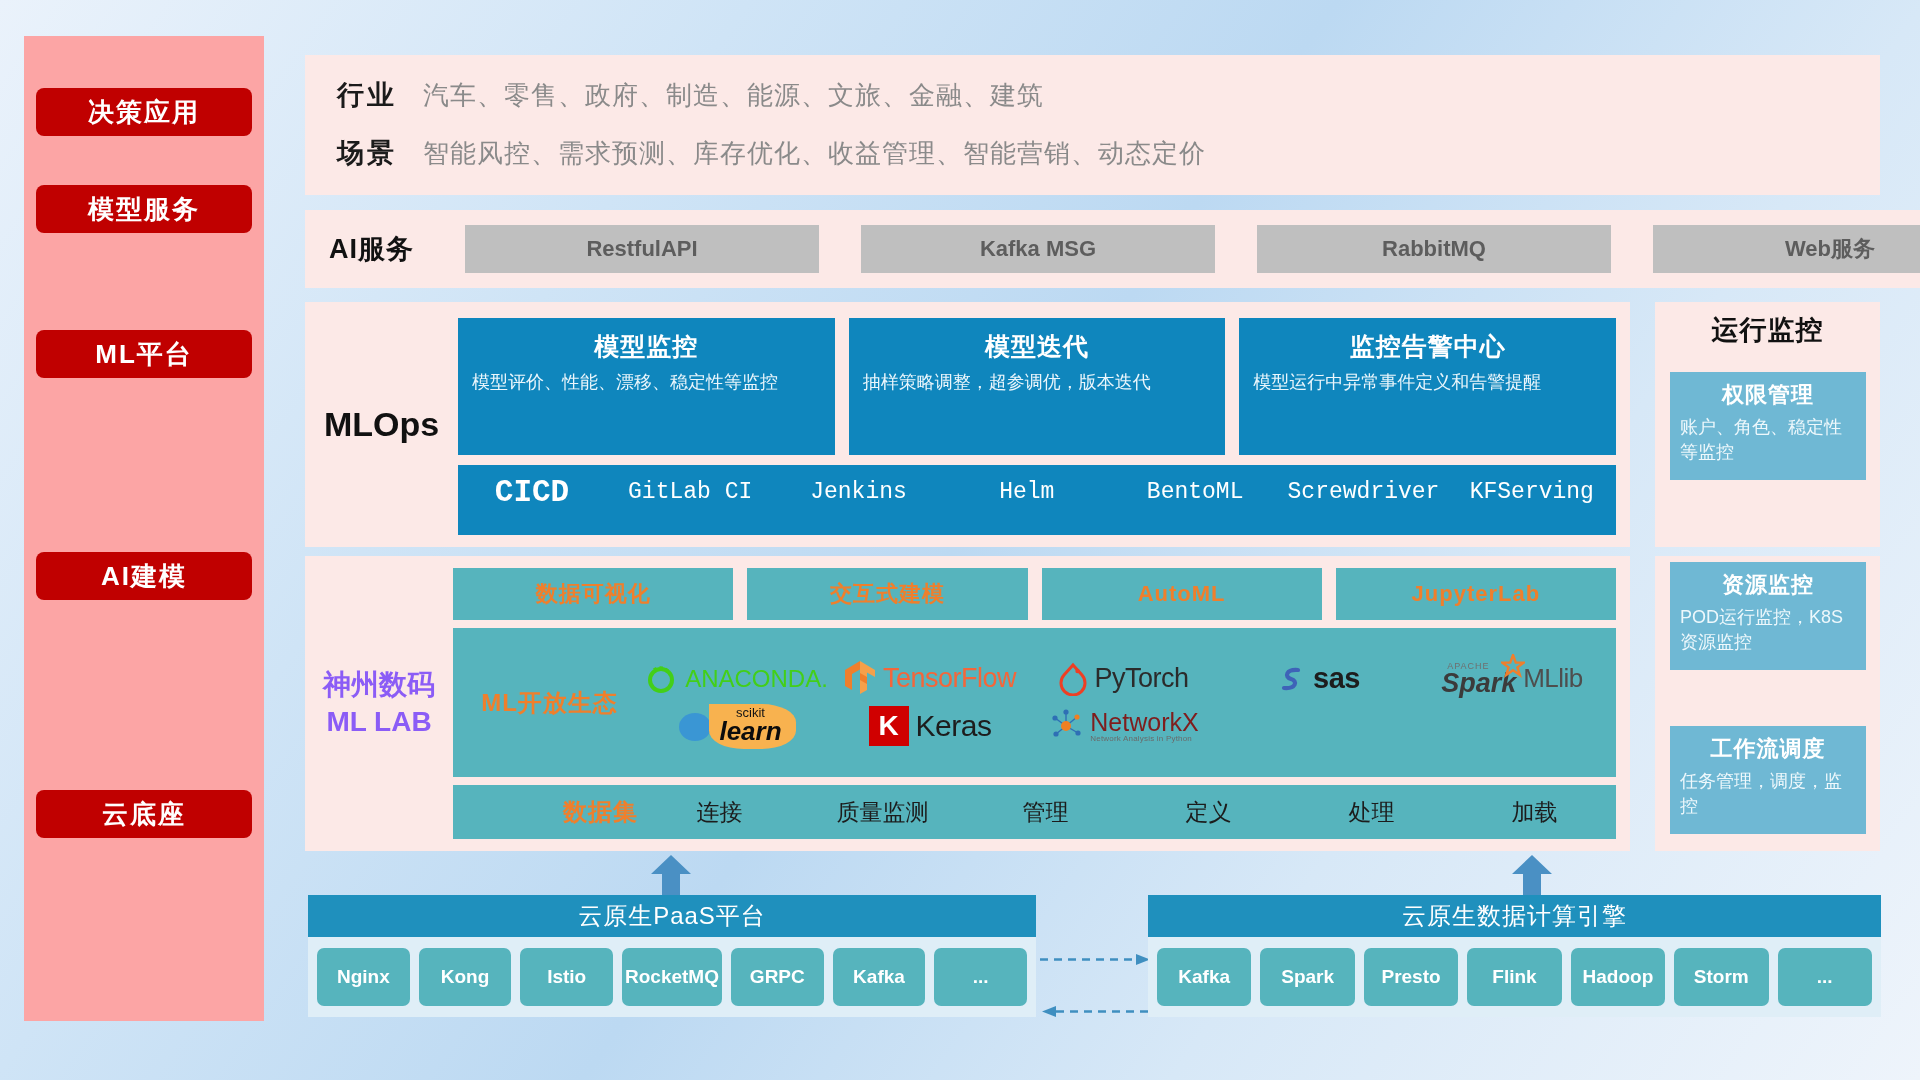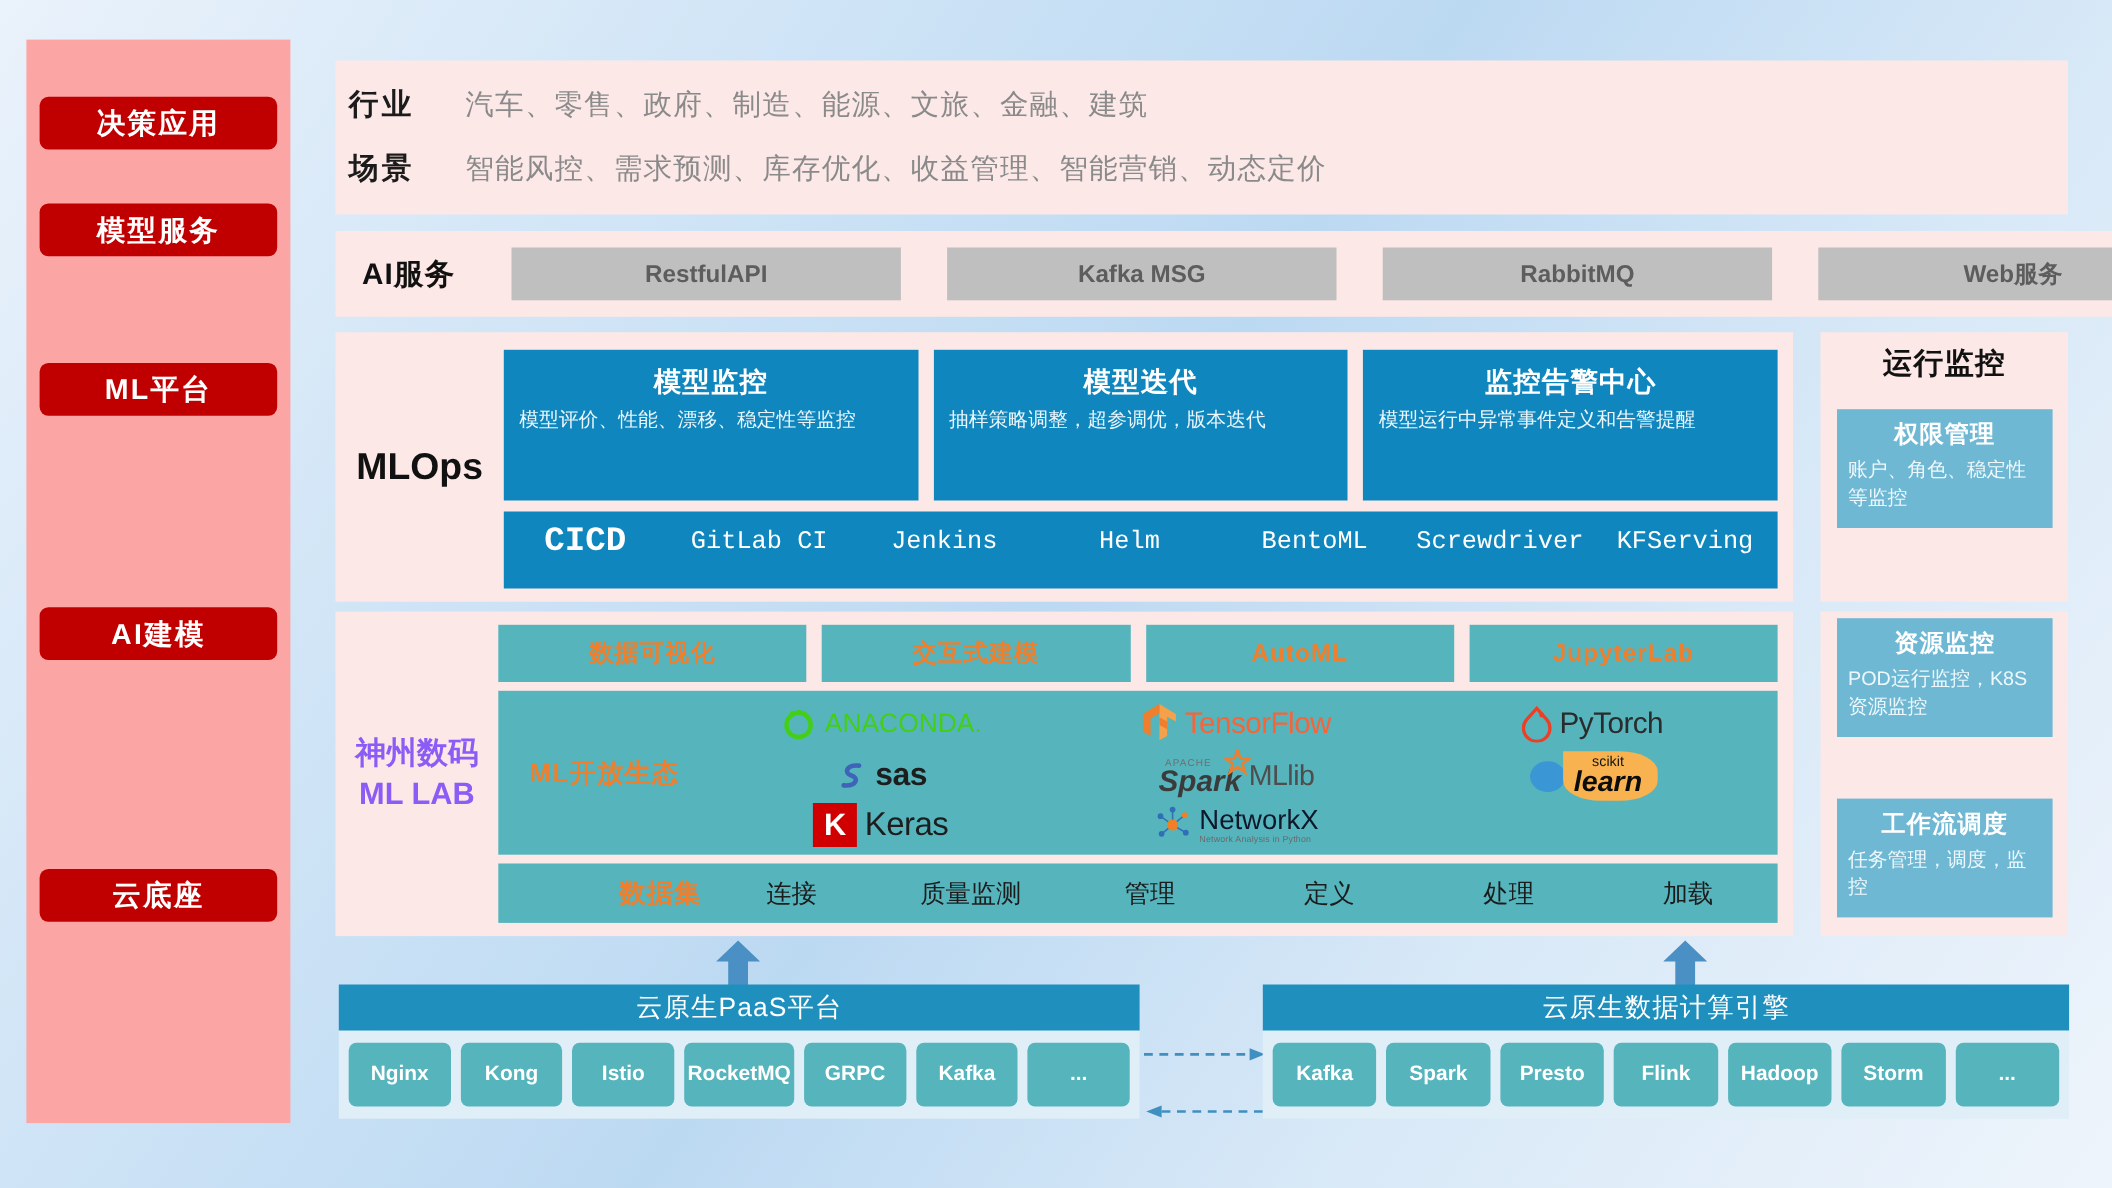--- a/index.html
+++ b/index.html
@@ -31,21 +31,21 @@
   .band {
     position: absolute;
     background: #fce9e7;
   }
 
   
   #row-app { left: 305px; top: 55px; width: 1575px; height: 140px; }
   .app-line { position: absolute; display: flex; align-items: center; }
   .app-key {
     width: 118px; color: #1b1b1b; font-size: 27px; font-weight: bold;
-    letter-spacing: 3px; text-align: left; padding-left: 12px;
+    letter-spacing: 3px; text-align: left; padding-left: 32px;
   }
   .app-val { color: #8a8a8a; font-size: 26px; letter-spacing: 1px; }
 
   
   #row-svc { left: 305px; top: 210px; width: 1730px; height: 78px; display: flex; align-items: center; }
   #svc-label {
     width: 160px; padding-left: 24px; font-size: 27px; font-weight: bold; color: #111;
     letter-spacing: 1px;
   }
   #svc-items { flex: 1; display: flex; gap: 42px; padding-right: 28px; }
@@ -95,21 +95,21 @@
     display: flex; align-items: center; justify-content: center; letter-spacing: 1px;
   }
   #lab-eco {
     flex: 1; background: #56b4bd; display: flex; align-items: center; padding: 6px 10px 6px 4px;
   }
   #eco-label {
     width: 185px; text-align: center; color: #ef7f2c; font-size: 24px; font-weight: bold;
     letter-spacing: 1px; flex: 0 0 185px;
   }
   #eco-logos {
-    flex: 1; display: grid; grid-template-columns: repeat(3, 1fr); grid-template-rows: 1fr 1fr;
+    flex: 1; display: grid; grid-template-columns: repeat(5, 1fr); grid-template-rows: 1fr 1fr;
     align-items: center; justify-items: center; gap: 2px 6px;
   }
   .logo { display: flex; align-items: center; gap: 7px; }
   .logo-txt { font-size: 27px; font-weight: 300; letter-spacing: -0.5px; }
   #lab-data {
     height: 54px; background: #56b4bd; display: flex; align-items: center;
   }
   #data-label {
     width: 185px; flex: 0 0 185px; text-align: right;
     color: #ef7f2c; font-size: 24px; font-weight: bold; letter-spacing: 1px;
@@ -307,21 +307,21 @@
                 <line x1="17" y1="17" x2="17" y2="3"></line>
               </g>
               <circle cx="17" cy="17" r="5" fill="#f08023"></circle>
               <circle cx="6" cy="9" r="2.6" fill="#2e6fb5"></circle>
                 <circle cx="7" cy="25" r="2.6" fill="#2e6fb5"></circle>
               <circle cx="28" cy="8" r="2.6" fill="#f08023"></circle>
                 <circle cx="29" cy="24" r="2.6" fill="#2e6fb5"></circle>
               <circle cx="17" cy="3" r="2.6" fill="#2e6fb5"></circle>
             </svg>
             <div style="display:flex;flex-direction:column;line-height:1">
-              <span style="font-size:25px;color:#0f172a;font-weight:300">NetworkX</span>
+              <span style="font-size:25px;color:#7f1d1d;font-weight:300">NetworkX</span>
               <span style="font-size:8px;color:#6a6a6a;letter-spacing:0.2px">Network Analysis in Python</span>
             </div>
           </div>
 
         </div>
       </div>
 
       <div id="lab-data">
         <div id="data-label">数据集</div>
         <div class="data-item">连接</div>

